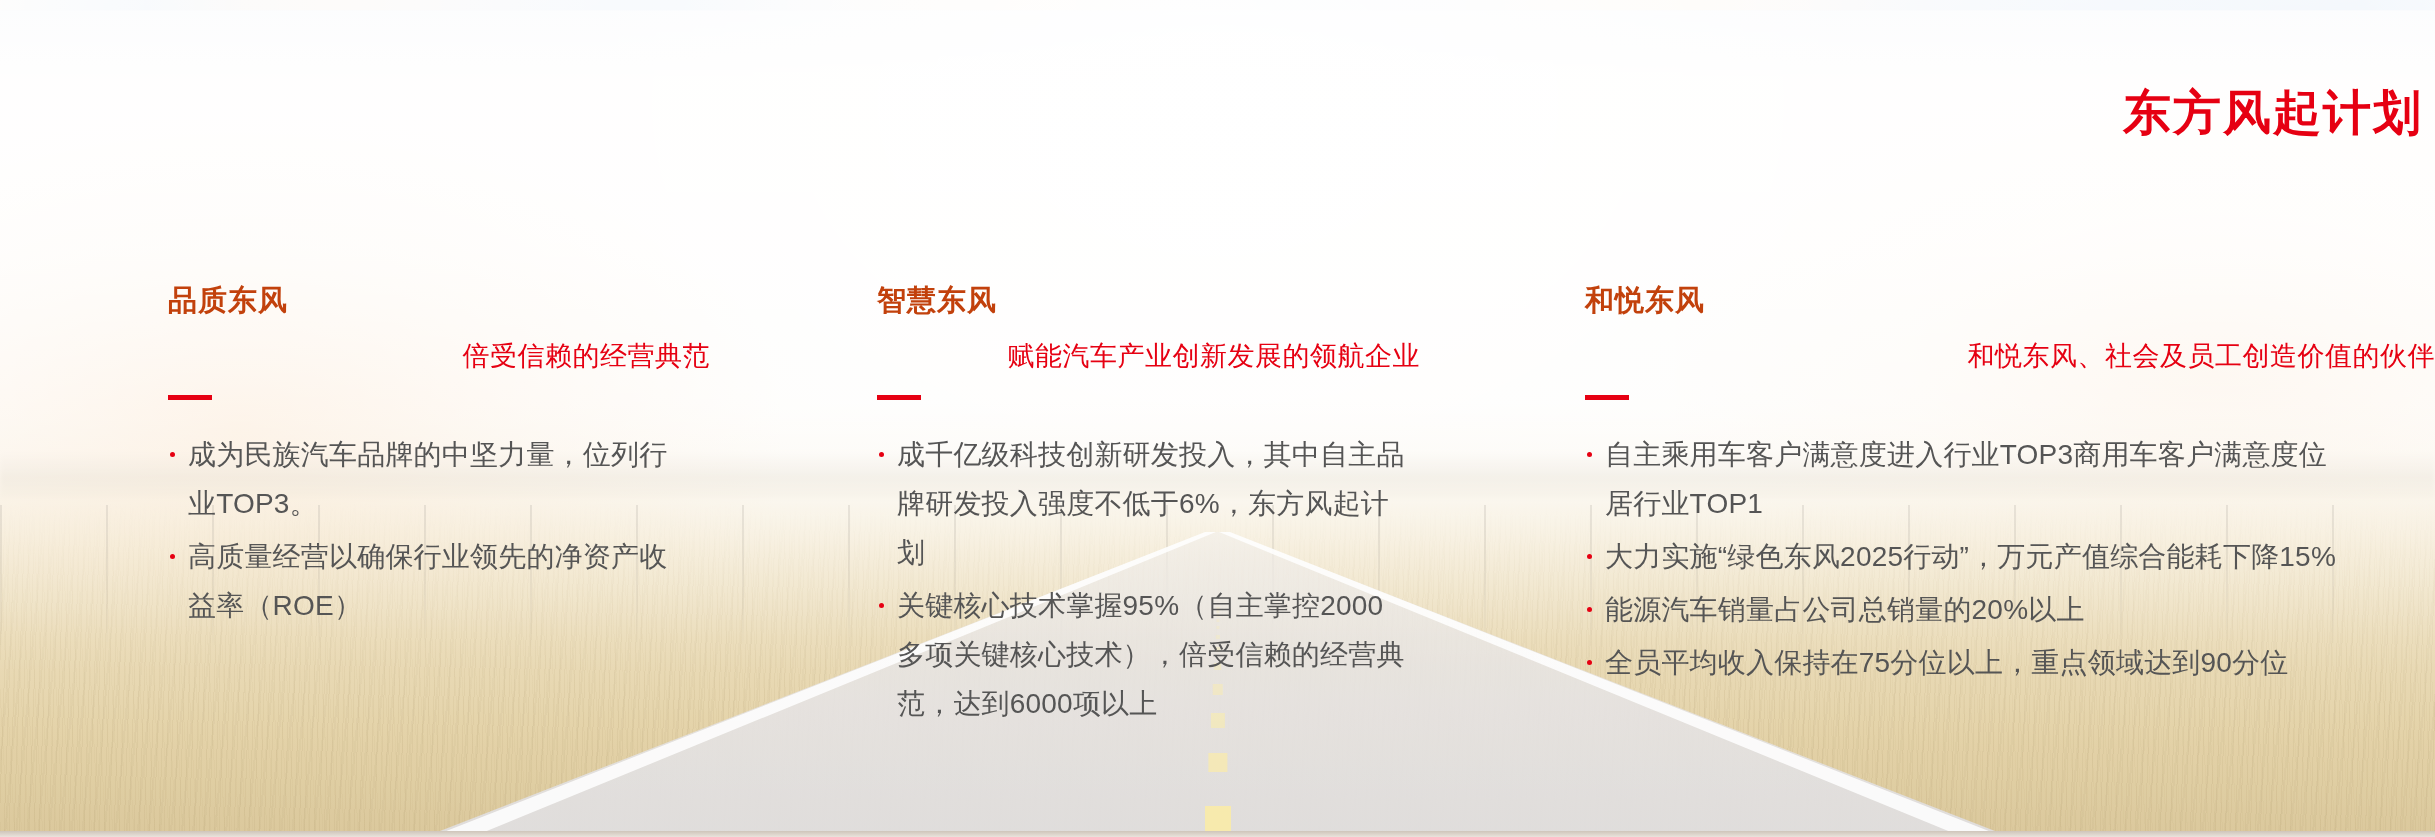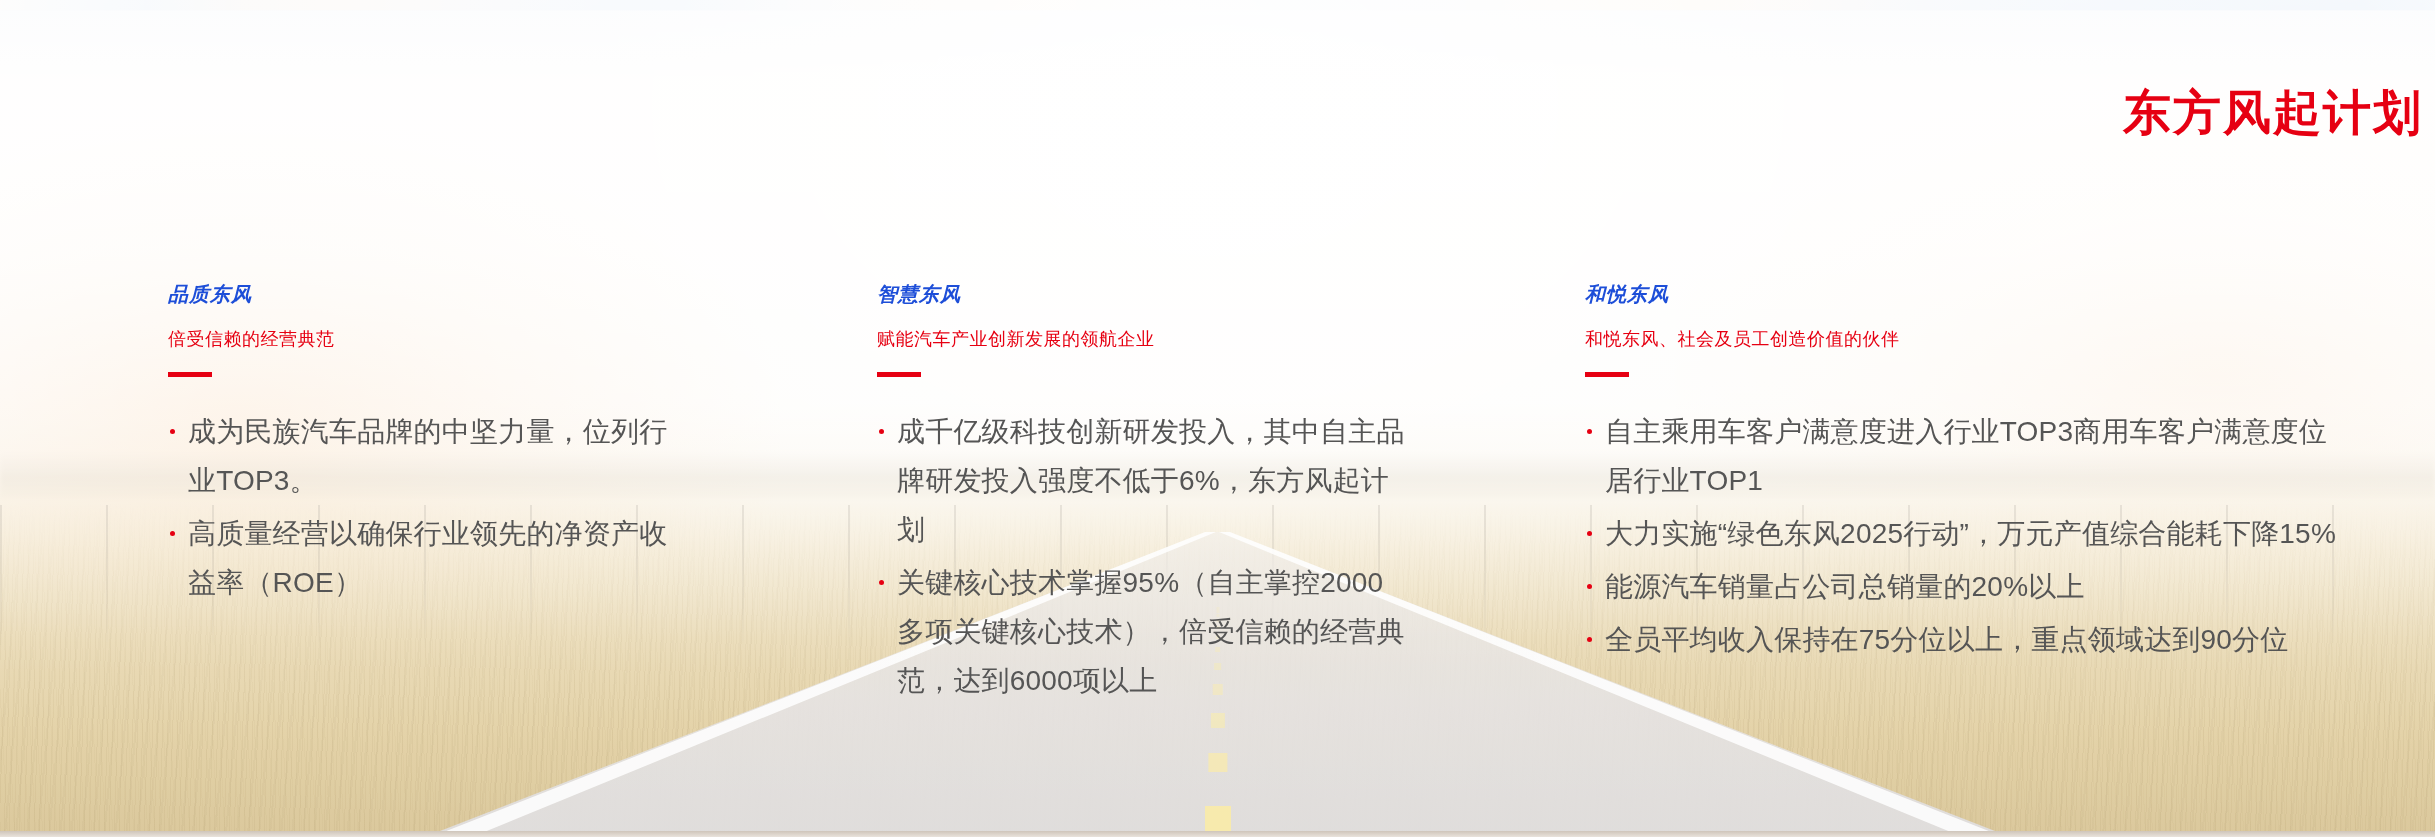--- a/index.html
+++ b/index.html
@@ -145,26 +145,26 @@
   .columns{
     position:absolute; left:0; top:282px; width:2435px;
     display:flex;
   }
   .col{ position:relative; }
   .col-1{ width:710px; padding-left:168px; }
   .col-2{ width:710px; padding-left:167px; }
   .col-3{ width:1015px; padding-left:165px; }
 
   .col-title{
-    font-size:20px; font-weight:bold; color:#1d4ed8;
-    line-height:1.25; letter-spacing:1px;font-style:italic;
+    font-size:29px; font-weight:bold; color:#c2410c;
+    line-height:1.25; letter-spacing:1px;
   }
   .col-sub{
     margin-top:21px;
-    font-size:18px; color:#e60012; line-height:1.3; letter-spacing:.5px;
+    font-size:27px; color:#e60012; line-height:1.3; letter-spacing:.5px;text-align:right;
   }
   .col-rule{
     margin-top:21px;
     width:44px; height:5px; background:#e60012;
   }
   .bullets{ margin-top:30px; list-style:none; }
   .bullets li{
     position:relative;
     padding-left:20px;
     font-size:28px;

